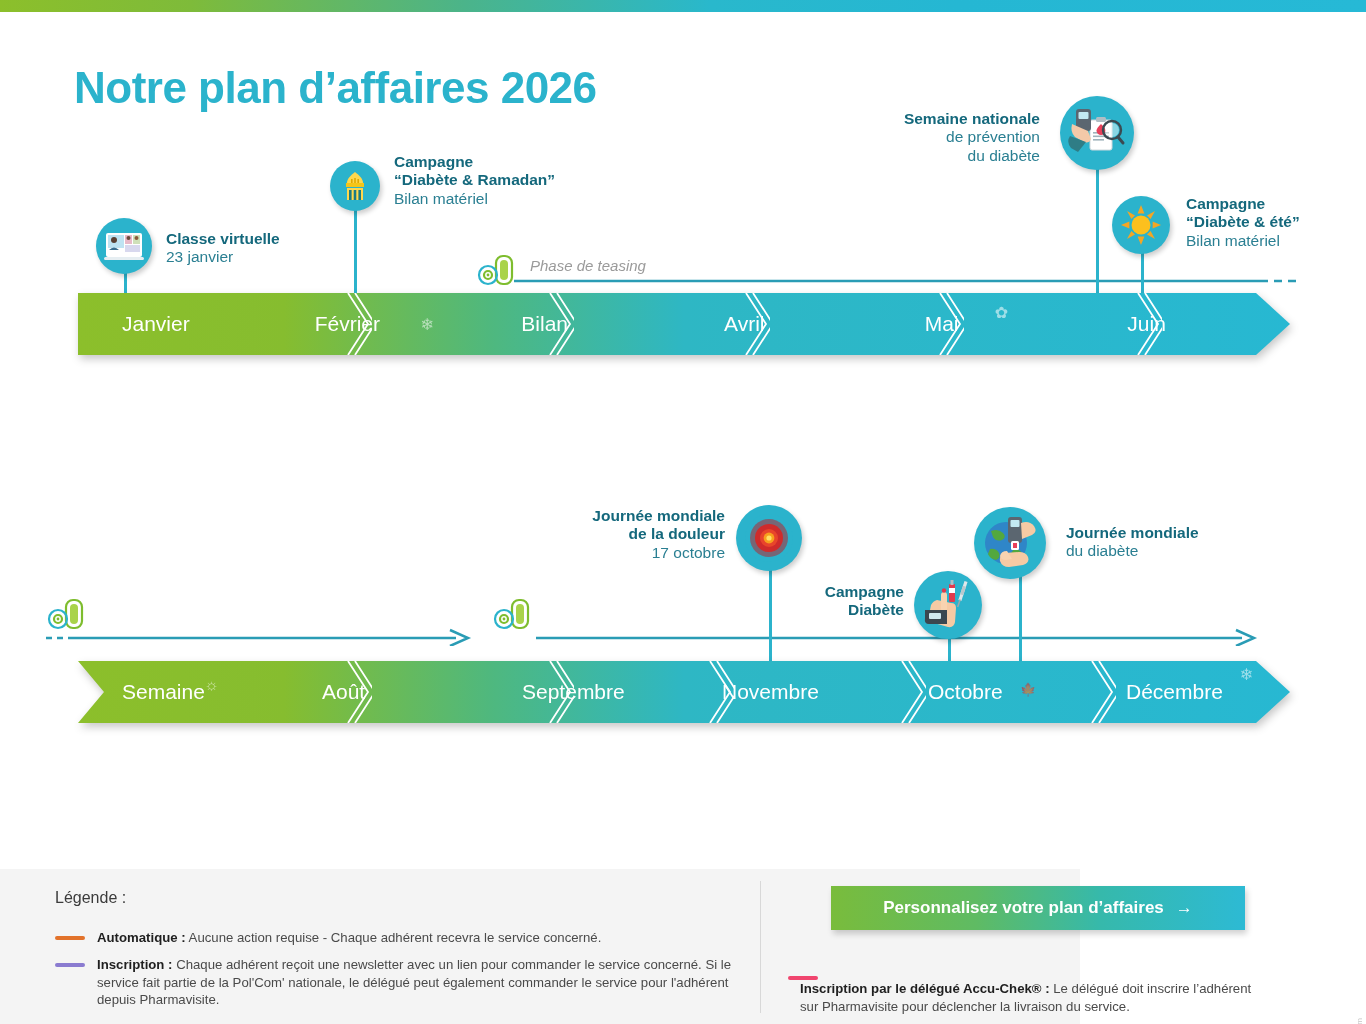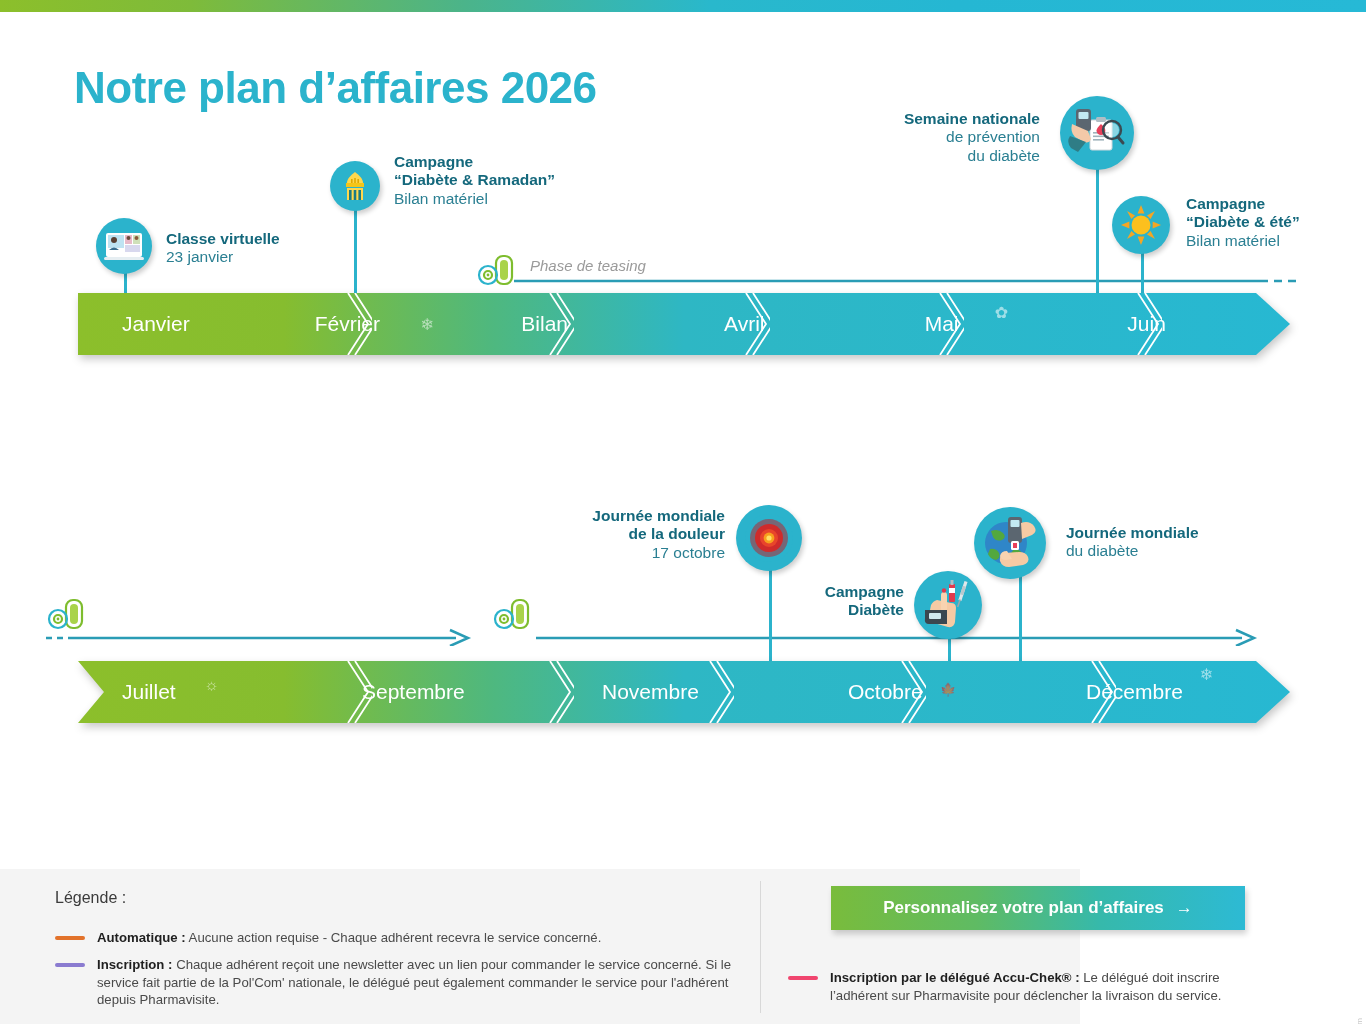--- a/index.html
+++ b/index.html
@@ -334,22 +334,25 @@
         <stop offset="0.17" stop-color="#86bd2f"></stop>
         <stop offset="0.34" stop-color="#4fb87e"></stop>
         <stop offset="0.5" stop-color="#2eb7c4"></stop>
         <stop offset="1" stop-color="#27b8d2"></stop>
       </linearGradient>
     </defs>
     <path d="M0 0 H1178 L1212 31 L1178 62 H0 L26 31 Z" fill="url(#g2)"></path>
   </svg>
   <div class="months">
     <div class="month" style="padding-left:44px;">
-      <span class="mlabel">Juillet</span>
+      <span class="mlabel">Semaine</span>
       <span class="season" style="left:126px;top:16px;">☼</span>
+    </div>
+    <div class="month" style="padding-left:36px;">
+      <span class="mlabel">Août</span>
     </div>
     <div class="month" style="padding-left:36px;">
       <span class="mlabel">Septembre</span>
     </div>
     <div class="month" style="padding-left:36px;">
       <span class="mlabel">Novembre</span>
     </div>
     <div class="month" style="padding-left:42px;">
       <span class="mlabel">Octobre</span>
       <span class="season" style="left:134px;top:22px;font-size:13px;">🍁</span>
@@ -385,21 +388,21 @@
   </div>
 
   <div class="lg-row" style="left:55px;top:87px;width:690px;">
     <span class="lg-dash" style="background:#8a7bd0;"></span>
     <span class="lg-text"><b>Inscription :</b><span> Chaque adhérent reçoit une newsletter avec un lien pour commander le service concerné. Si le service fait partie de la Pol'Com' nationale, le délégué peut également commander le service pour l'adhérent depuis Pharmavisite.</span></span>
   </div>
 
   <div class="divider" style="left:760px;top:12px;height:132px;"></div>
 
 
-  <div class="lg-row" style="left:788px;top:100px;width:480px;">
+  <div class="lg-row" style="left:788px;top:100px;width:480px;flex-direction:column;">
     <span class="lg-dash" style="background:#f0456e;"></span>
     <span class="lg-text"><b>Inscription par le délégué Accu-Chek® :</b><span> Le délégué doit inscrire l’adhérent sur Pharmavisite pour déclencher la livraison du service.</span></span>
   </div>
 </div>
 
 <div class="cta">
   <span>Personnalisez votre plan d’affaires</span>
   <span>→</span>
 </div>
 

